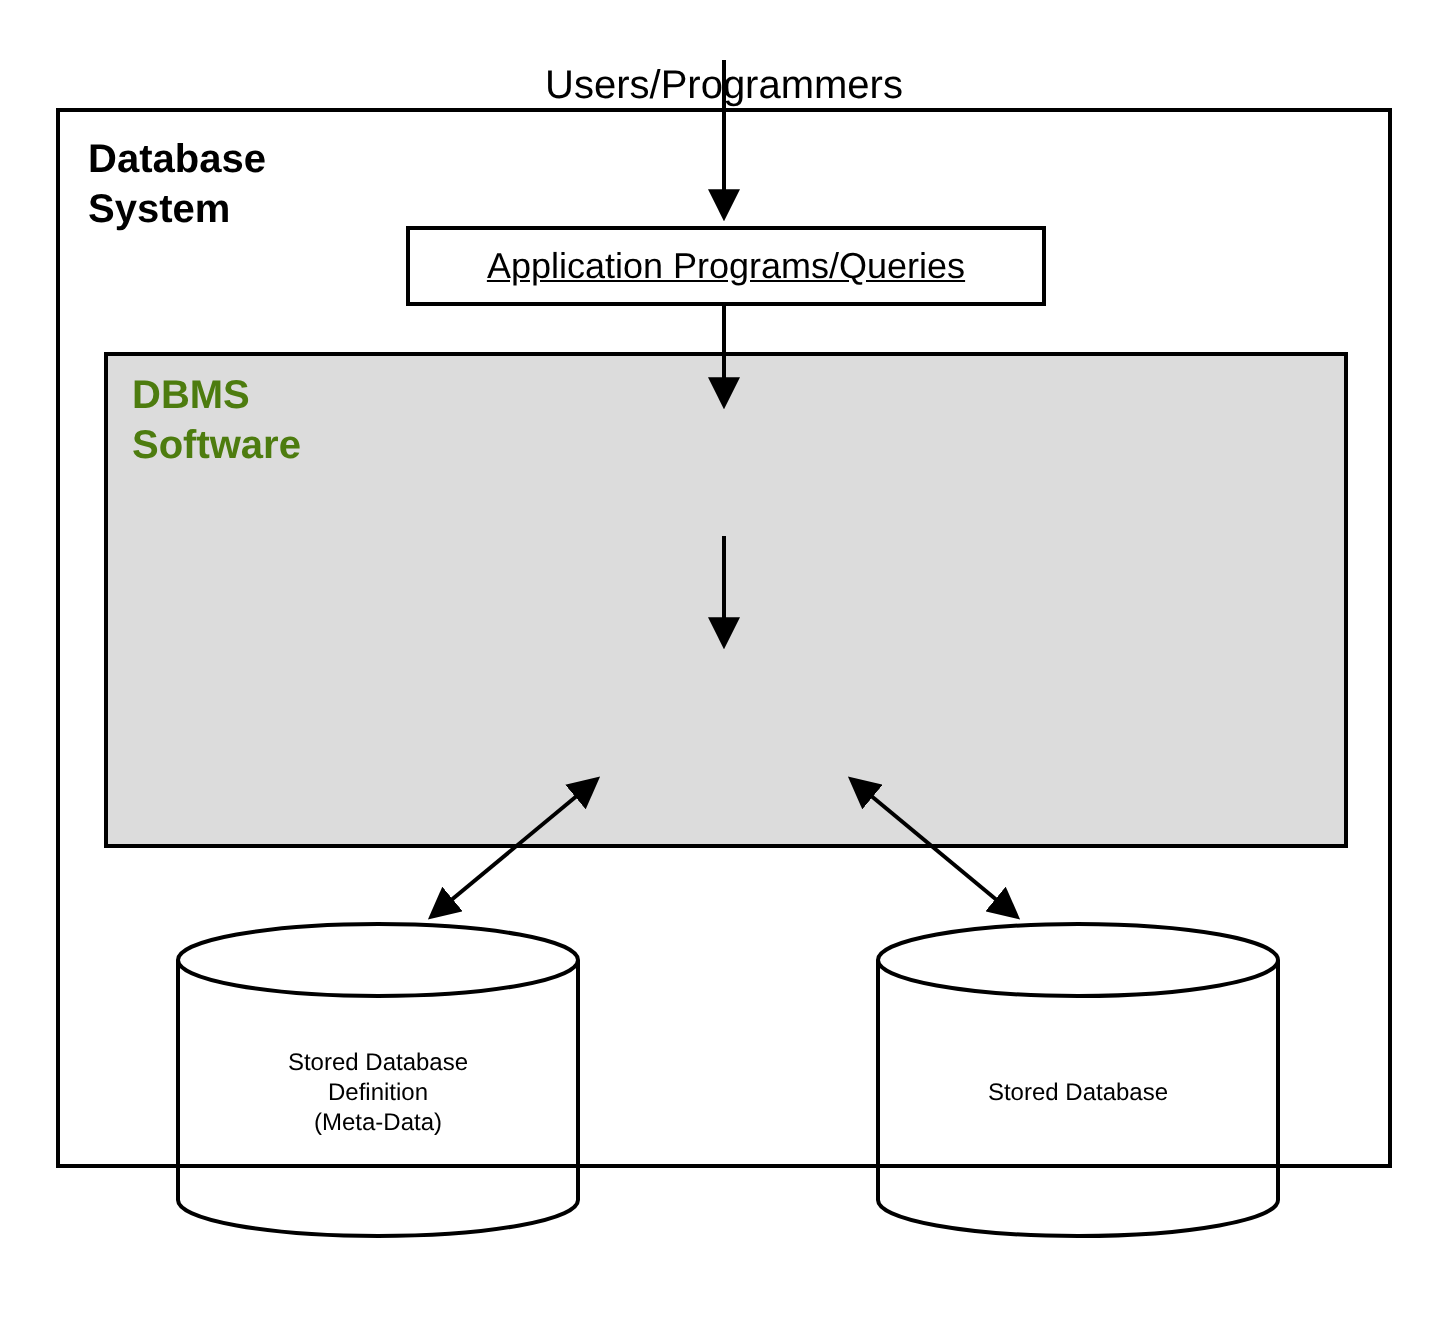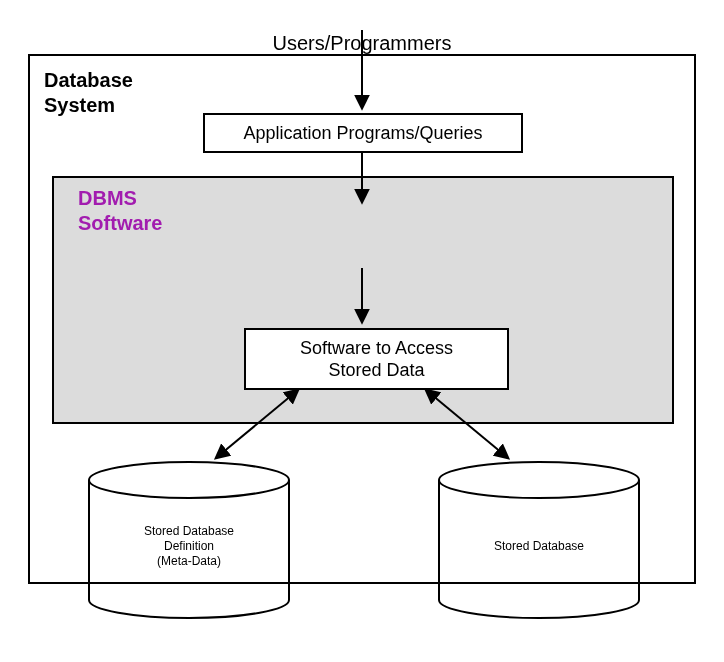--- a/index.html
+++ b/index.html
@@ -52,36 +52,36 @@
     box-sizing: border-box;
     background: #dcdcdc;
   }
   .dbms-label {
     position: absolute;
     left: 12px;
     top: 8px;
     font-size: 20px;
     font-weight: bold;
     line-height: 1.25;
-    color: #a21caf;
-    margin-left: 12px;
+    color: #4d7c0f;
   }
   .node-box {
     position: absolute;
     border: 2px solid #000;
     background: #fff;
     box-sizing: border-box;
     display: flex;
     align-items: center;
     justify-content: center;
     text-align: center;
     font-size: 18px;
     line-height: 1.25;
     padding: 4px 8px;
     color: #000;
+    text-decoration: underline;
   }
   .app-box    { left: 173px; top: 57px;  width: 320px; height: 40px; }
   .proc-box   { left: 190px; top: 30px;  width: 265px; height: 62px; }
   .access-box { left: 190px; top: 150px; width: 265px; height: 62px; }
 
   .cylinder {
     position: absolute;
     width: 210px;
     height: 160px;
     display: flex;
@@ -111,21 +111,20 @@
 
   <div class="top-label">Users/Programmers</div>
 
   <div class="db-system-box">
     <div class="db-system-label">Database<br>System</div>
 
     <div class="node-box app-box">Application Programs/Queries</div>
 
     <div class="dbms-box">
       <div class="dbms-label">DBMS<br>Software</div>
-      <div class="node-box access-box">Software to Access<br>Stored Data</div>
     </div>
 
     <div class="cylinder cyl-left">
       <svg width="210" height="160" viewBox="0 0 210 160" style="position:absolute;left:0;top:0;">
         <ellipse cx="105" cy="20" rx="100" ry="18" fill="#fff" stroke="#000" stroke-width="2"></ellipse>
         <path d="M5 20 L5 140" fill="none" stroke="#000" stroke-width="2"></path>
         <path d="M205 20 L205 140" fill="none" stroke="#000" stroke-width="2"></path>
         <path d="M5 140 A100 18 0 0 0 205 140" fill="none" stroke="#000" stroke-width="2"></path>
       </svg>
       <span style="position:relative; top:6px;">Stored Database<br>Definition<br>(Meta-Data)</span>

